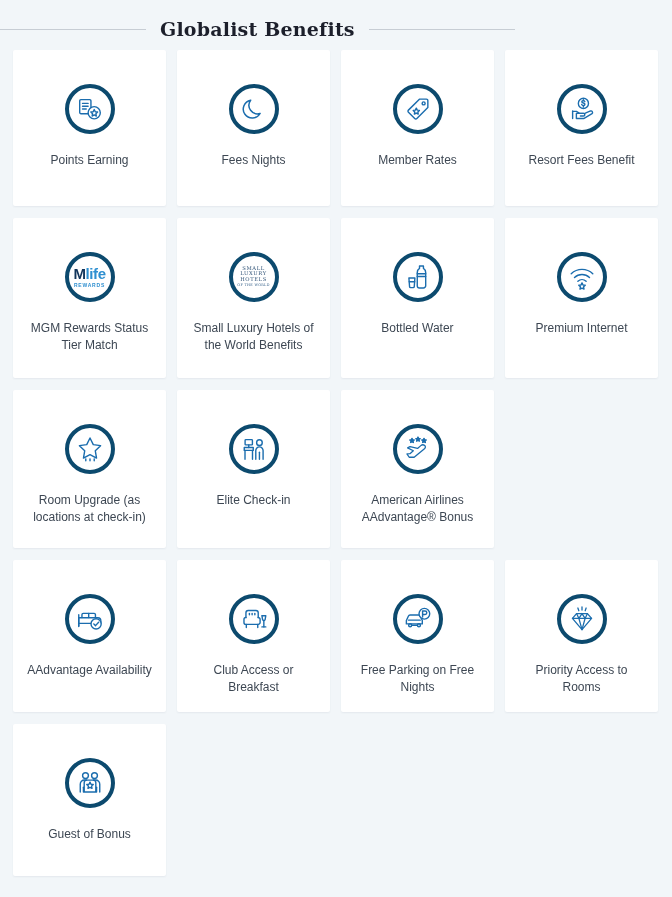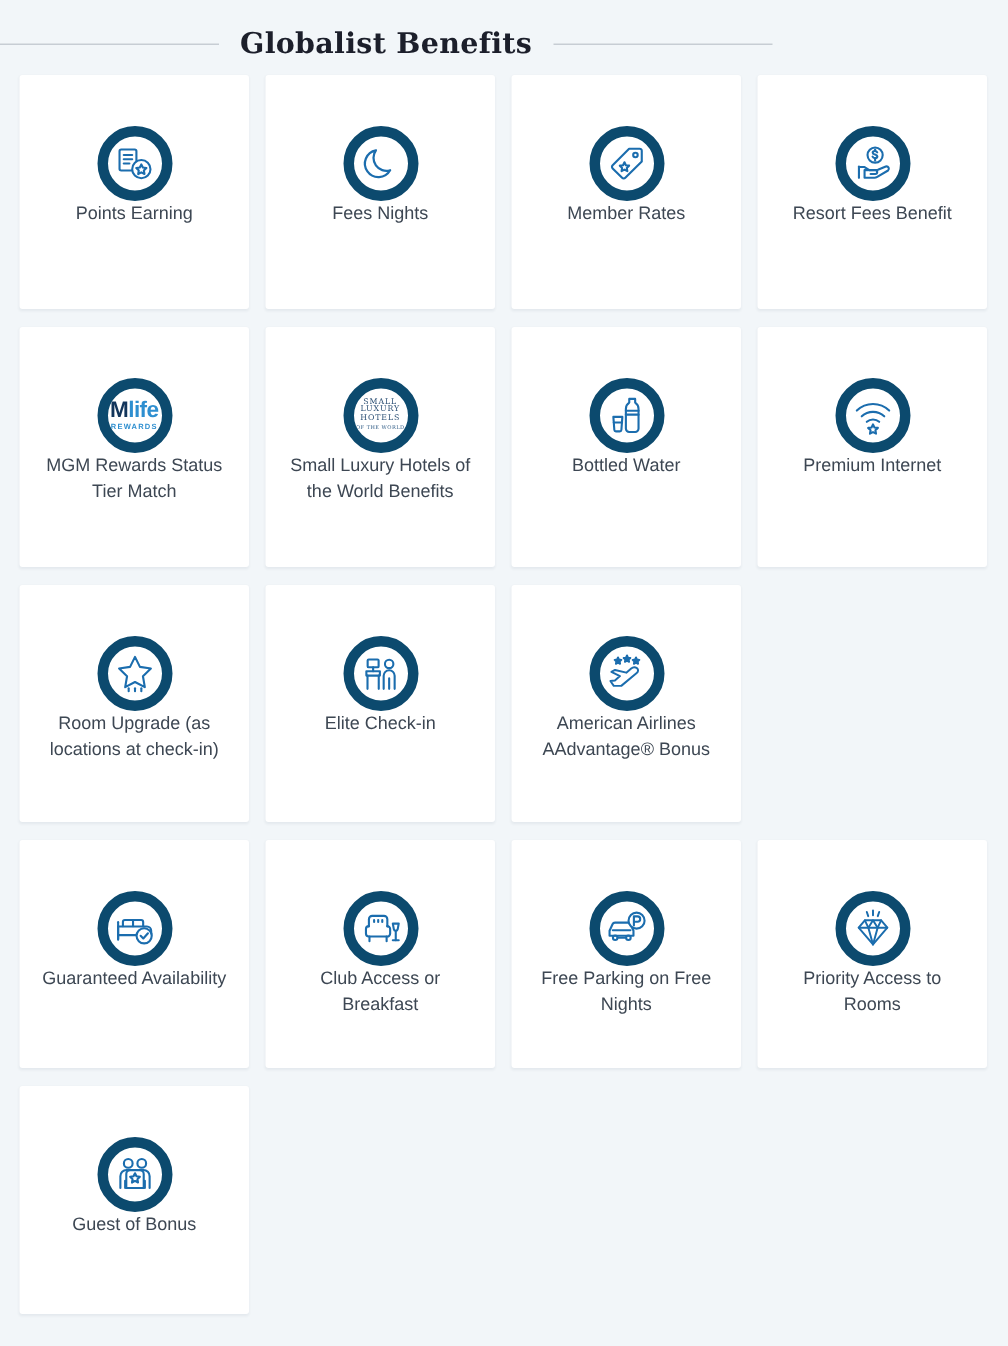--- a/index.html
+++ b/index.html
@@ -78,32 +78,33 @@
   .row-1 .card { height: 156px; }
   .row-2 .card { height: 160px; }
   .row-3 .card { height: 158px; }
   .row-4 .card { height: 152px; }
   .row-5 .card { height: 152px; }
 
   .icon-circle {
     width: 50px;
     height: 50px;
     border-radius: 50%;
-    border: 7px solid #0c4a6e;
+    border: 4px solid #0c4a6e;
     display: flex;
     align-items: center;
     justify-content: center;
     flex: 0 0 auto;
     background: #ffffff;
     overflow: hidden;
   }
 
   .icon-circle svg { display: block; }
 
   .card-label {
+    margin-top: 18px;
     font-size: 12px;
     line-height: 17px;
     color: #3d4753;
     text-align: center;
     max-width: 125px;
   }
 
   
   .logo-mlife {
     display: flex;
@@ -319,21 +320,21 @@
           <svg width="30" height="30" viewBox="0 0 32 32" fill="none" stroke="#1b6dae" stroke-width="1.5" stroke-linecap="round" stroke-linejoin="round">
             <path d="M4 11.5v12"></path>
             <path d="M4 14.6h20.5a3 3 0 0 1 3 3v3.1H4z"></path>
             <path d="M7.4 14.4v-3a1.4 1.4 0 0 1 1.4-1.4h11.6a1.4 1.4 0 0 1 1.4 1.4v3"></path>
             <line x1="14.6" y1="10.2" x2="14.6" y2="14.4"></line>
             <line x1="4" y1="20.7" x2="4" y2="24"></line>
             <circle cx="22.5" cy="21.2" r="5.4" fill="#ffffff"></circle>
             <polyline points="20,21.2 21.9,23.1 25.2,19.4"></polyline>
           </svg>
         </div>
-        <div class="card-label">Guaranteed Availability</div>
+        <div class="card-label">AAdvantage Availability</div>
       </div>
 
       <div class="card">
         <div class="icon-circle">
           <svg width="30" height="30" viewBox="0 0 32 32" fill="none" stroke="#1b6dae" stroke-width="1.5" stroke-linecap="round" stroke-linejoin="round">
             <path d="M7.4 14.6V9.4A2.4 2.4 0 0 1 9.8 7h8.3a2.4 2.4 0 0 1 2.4 2.4v5.2"></path>
             <path d="M7.4 14.3a2.1 2.1 0 0 0-2.1 2.1v3.2a2.1 2.1 0 0 0 2.1 2.1h13a2.1 2.1 0 0 0 2.1-2.1v-3.2a2.1 2.1 0 0 0-2.1-2.1"></path>
             <path d="M7.8 21.7v3.4"></path>
             <path d="M20 21.7v3.4"></path>
             <line x1="11.1" y1="10" x2="11.1" y2="11.4"></line>

